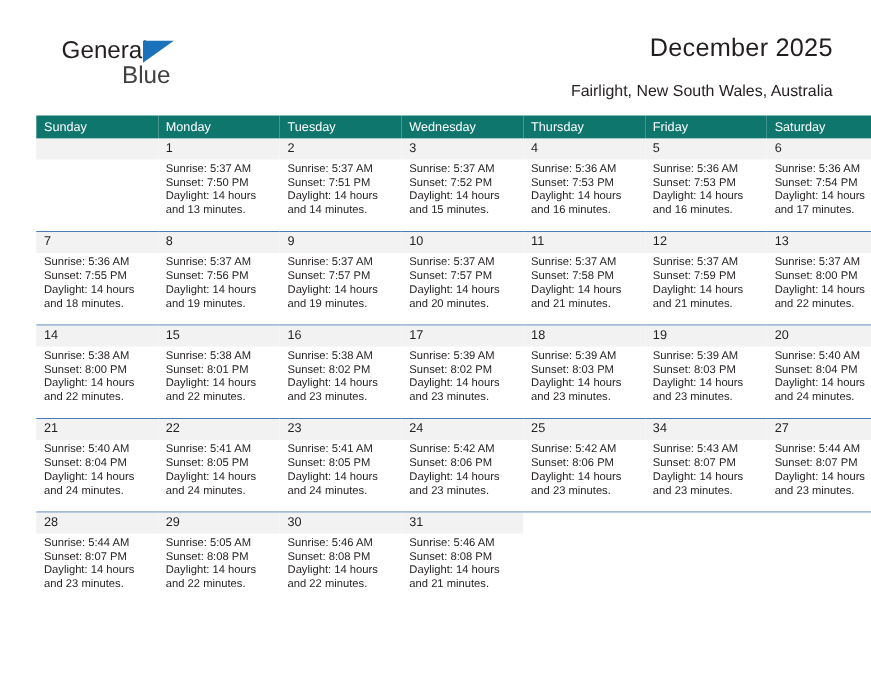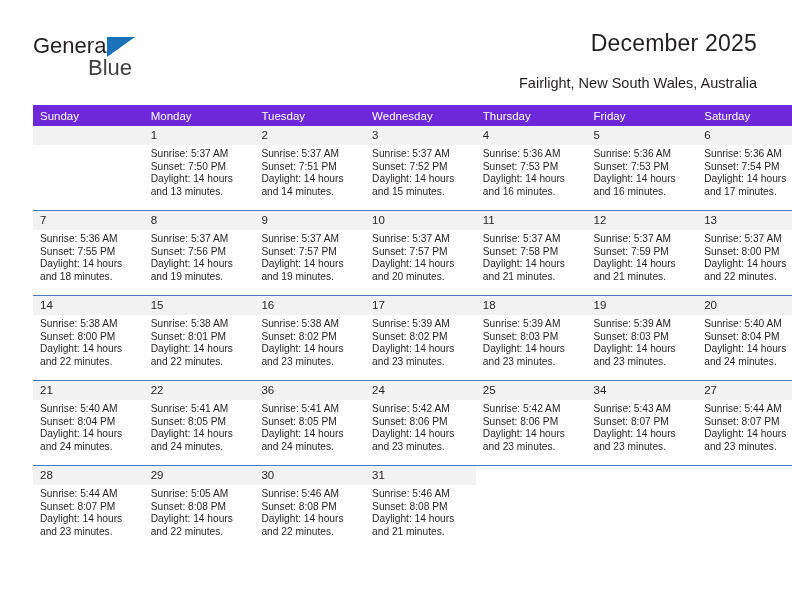--- a/index.html
+++ b/index.html
@@ -12,20 +12,21 @@
     height: 612px;
     font-family: "Liberation Sans", sans-serif;
     color: #231f20;
     overflow: hidden;
   }
   .page {
     position: relative;
     width: 792px;
     height: 468px;
     box-sizing: border-box;
+    padding-left: 23px;
   }
 
   
   .top {
     position: relative;
     height: 74px;
     padding: 0;
   }
   .logo {
     position: absolute;
@@ -87,21 +88,21 @@
     left: 33px;
     top: 105px;
     width: 726px;
   }
   table.cal {
     border-collapse: collapse;
     table-layout: fixed;
     width: 726px;
   }
   table.cal th {
-    background: #6d28d9;
+    background: #0f766e;
     color: #ffffff;
     font-weight: normal;
     font-size: 11.5px;
     text-align: left;
     padding: 4px 0 4px 7px;
     height: 13px;
     vertical-align: middle;
     border: none;
     width: 103.71px;
   }
@@ -427,21 +428,21 @@
                 <div class="info">
                   <div>Sunrise: 5:41 AM</div>
                   <div>Sunset: 8:05 PM</div>
                   <div>Daylight: 14 hours</div>
                   <div>and 24 minutes.</div>
                 </div>
               </div>
             </td>
             <td>
               <div class="cell">
-                <div class="daynum">36</div>
+                <div class="daynum">23</div>
                 <div class="info">
                   <div>Sunrise: 5:41 AM</div>
                   <div>Sunset: 8:05 PM</div>
                   <div>Daylight: 14 hours</div>
                   <div>and 24 minutes.</div>
                 </div>
               </div>
             </td>
             <td>
               <div class="cell">

